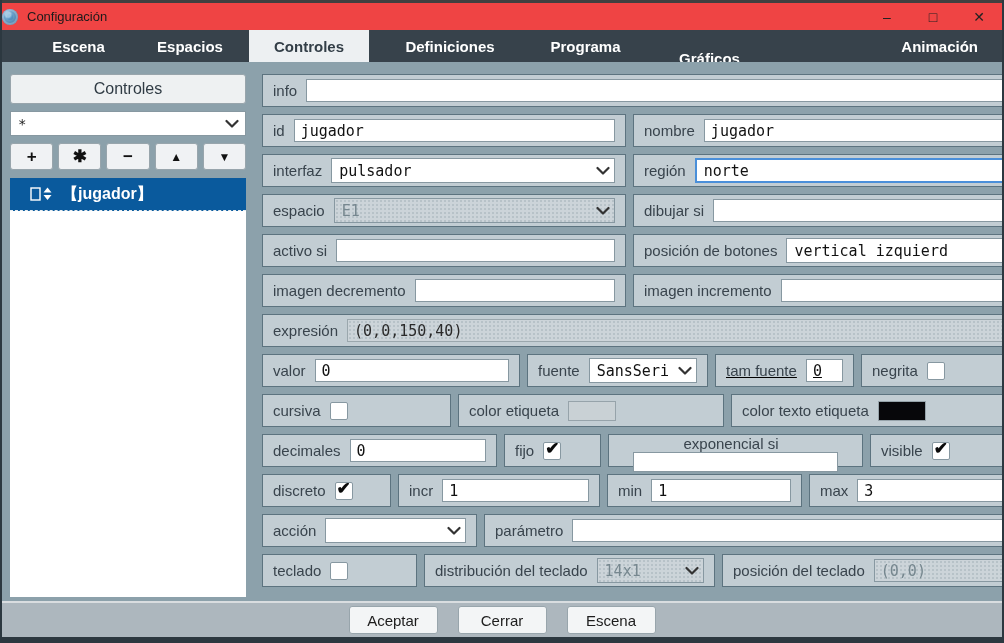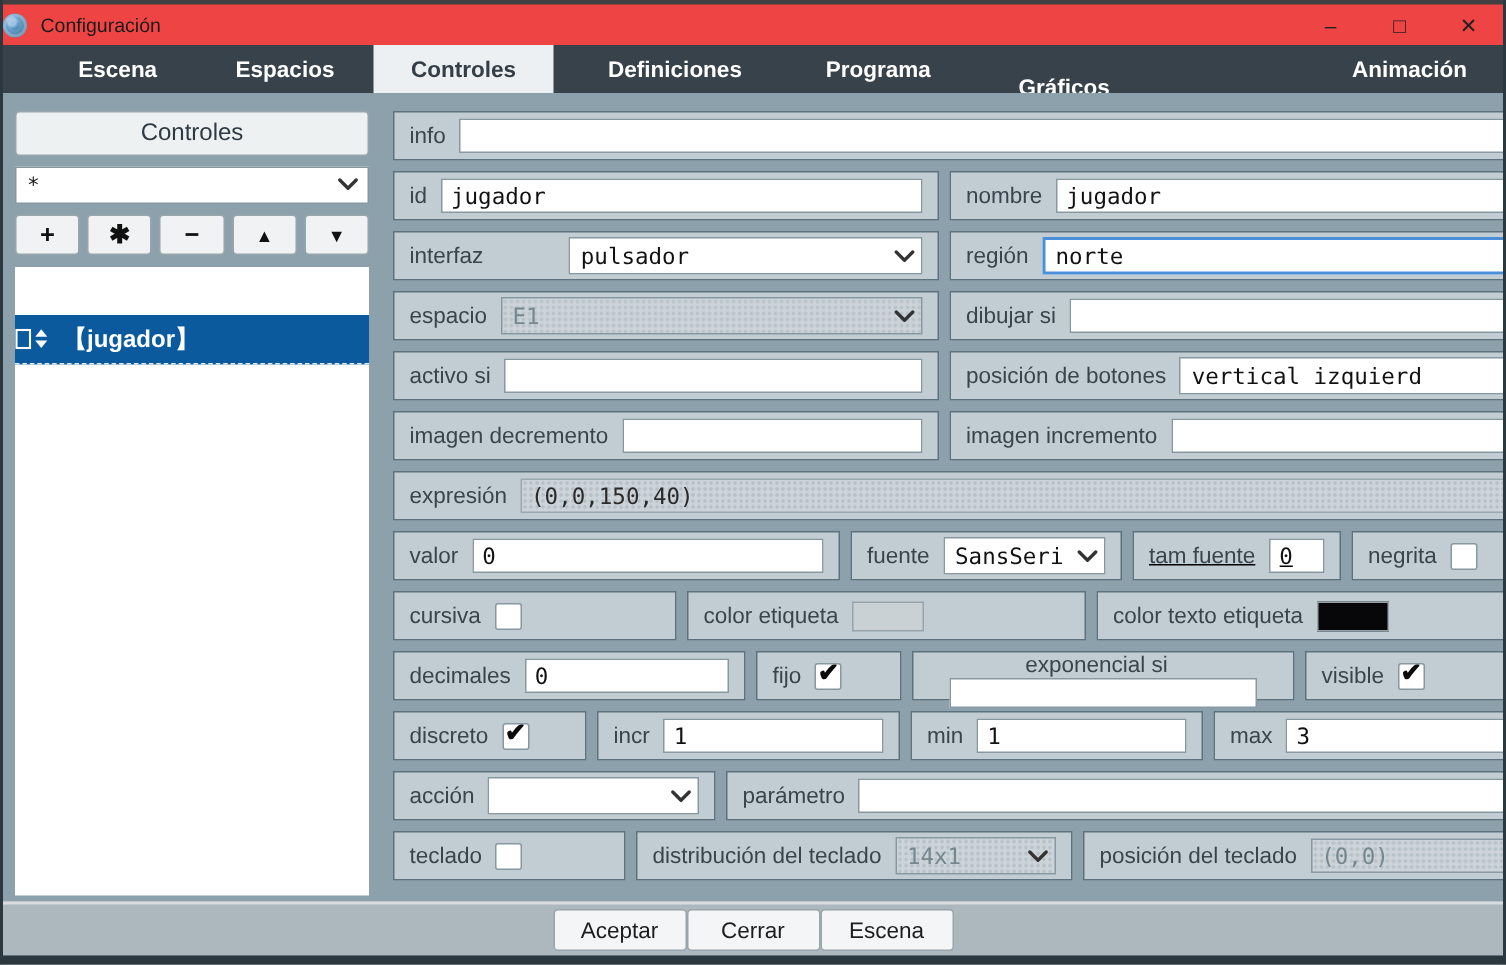--- a/index.html
+++ b/index.html
@@ -32,21 +32,21 @@
   .lp-header{height:30px;background:#eef1f2;border:1px solid #98a5ac;border-radius:3px;
     display:flex;align-items:center;justify-content:center;font-size:16px;color:#2f3b44;}
   .lp-select{height:25px;margin-top:7px;background:#fff;border:1px solid #8798a1;
     display:flex;align-items:center;padding:0 6px 0 7px;font-family:"DejaVu Sans Mono",monospace;font-size:14px;color:#222;}
   .lp-select .chev{margin-left:auto;}
   .lp-buttons{display:flex;gap:5px;margin-top:7px;}
   .lp-btn{flex:1 1 0;height:27px;background:#f0f2f4;border:1px solid #98a5ac;border-radius:3px;
     display:flex;align-items:center;justify-content:center;font-weight:700;font-size:17px;color:#111;padding:0;}
   .lp-btn.small{font-size:12px;}
   .lp-list{flex:1 1 auto;background:#fff;margin-top:8px;margin-bottom:4px;overflow:hidden;}
-  .lp-item{height:33px;display:flex;align-items:center;padding:0 0;font-size:16px;font-weight:700;margin-top:32px;}
+  .lp-item{height:33px;display:flex;align-items:center;padding:0 20px;font-size:16px;font-weight:700;}
   .lp-item.selected{background:#0a5a9d;color:#fff;border-bottom:1px dashed #e8eef2;}
   .lp-item .item-icon{margin-right:8px;display:flex;align-items:center;}
   
   .form{flex:1 1 auto;}
   .row{display:flex;gap:7px;margin-bottom:7px;}
   .grp{background:#c2cdd3;border:1px solid #5c737f;display:flex;align-items:center;padding:0 10px;height:33px;}
   .lbl{font-size:15px;color:#39444d;margin-right:9px;white-space:nowrap;flex:0 0 auto;}
   .inp{height:23px;border:1px solid #8798a1;background:#fff;font-family:"DejaVu Sans Mono",monospace;
     font-size:15px;color:#111;padding:0 6px;min-width:0;}
   .inp.flex{flex:1 1 auto;}
@@ -59,21 +59,21 @@
   .sel.focus{border:2px solid #4a8fd9;}
   .disabled-bg{background-color:#ccd4d9;background-image:radial-gradient(#b7c2c8 1px,transparent 1.3px);background-size:4px 4px;}
   .sel.disabled .txt,.inp.disabled{color:#76878f;}
   .inp.readonly{color:#2a2a2a;border:1px solid #9aa7ad;}
   .chk{width:18px;height:18px;background:#fff;border:1px solid #8798a1;border-radius:2px;
     position:relative;flex:0 0 auto;}
   .chk .mark{position:absolute;left:1px;top:-5px;font-size:17px;font-weight:700;color:#0a0a0a;}
   .swatch{width:48px;height:20px;border:1px solid #96a3aa;flex:0 0 auto;}
   
   .footer{height:36px;flex:0 0 auto;background:#adb7be;border-top:2px solid #d9dde0;
-    display:flex;align-items:center;justify-content:center;gap:0;}
+    display:flex;align-items:center;justify-content:center;gap:20px;}
   .f-btn{min-width:89px;height:28px;background:#f3f5f6;border:1px solid #98a5ac;border-radius:3px;
     font-size:15px;color:#1d1d1d;display:flex;align-items:center;justify-content:center;padding:0 16px;}
   .bottom-strip{height:6px;background:#2c3840;flex:0 0 auto;}
 </style>
 </head>
 <body>
 
 <svg width="0" height="0" style="position:absolute">
   <defs>
     <g id="chev-g">
@@ -151,21 +151,21 @@
           <span class="lbl">id</span>
           <input class="inp flex" value="jugador" style="">
         </div>
         <div class="grp" style="flex:1;">
           <span class="lbl">nombre</span>
           <input class="inp flex" value="jugador" style="">
         </div>
       </div>
 
       <div class="row">
-        <div class="grp" style="width:364px;gap:48px;">
+        <div class="grp" style="width:364px;">
           <span class="lbl">interfaz</span>
           <div class="sel flex">
             <span class="txt">pulsador</span>
             <span class="chev"><svg width="14" height="10" viewBox="0 0 14 10">
                   <use href="#chev-g"></use>
                 </svg></span>
           </div>
         </div>
         <div class="grp" style="flex:1;">
           <span class="lbl">región</span>
@@ -218,21 +218,21 @@
       </div>
 
       <div class="row">
         <div class="grp" style="flex:1;">
           <span class="lbl">expresión</span>
           <input class="inp flex readonly disabled-bg" readonly="" value="(0,0,150,40)" style="">
         </div>
       </div>
 
       <div class="row">
-        <div class="grp" style="width:298px;">
+        <div class="grp" style="width:258px;">
           <span class="lbl">valor</span>
           <input class="inp flex" value="0" style="">
         </div>
         <div class="grp" style="width:181px;">
           <span class="lbl">fuente</span>
           <div class="sel flex">
             <span class="txt">SansSeri</span>
             <span class="chev"><svg width="14" height="10" viewBox="0 0 14 10">
                   <use href="#chev-g"></use>
                 </svg></span>

